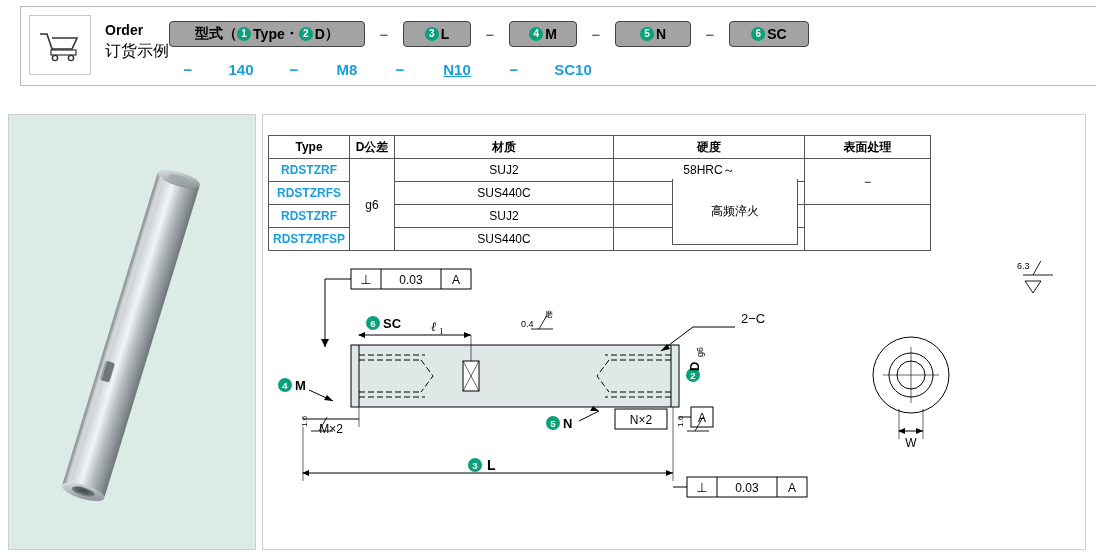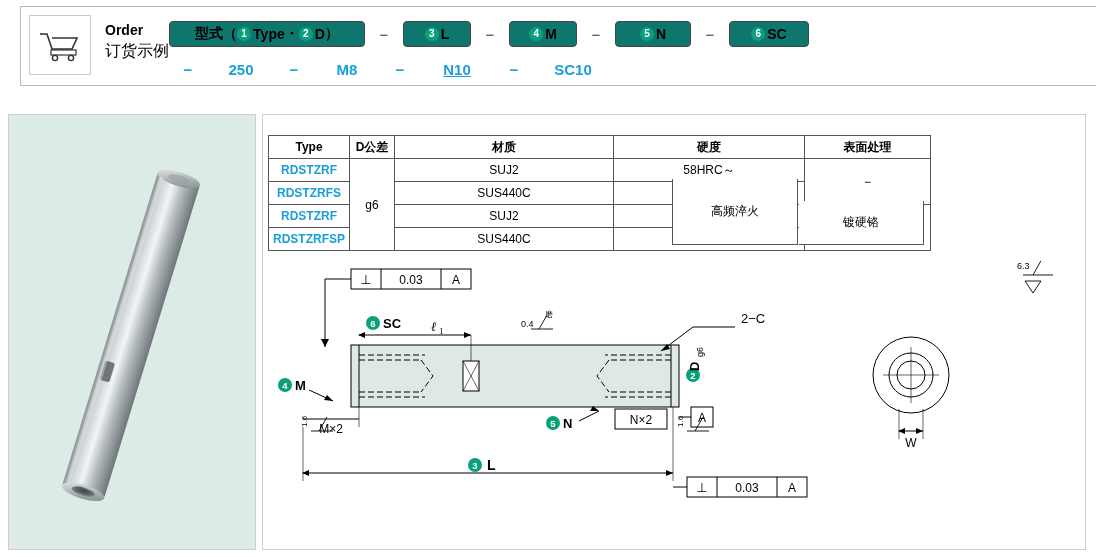--- a/index.html
+++ b/index.html
@@ -7,21 +7,21 @@
 
   
   .order-panel{position:absolute;left:20px;top:6px;width:1078px;height:80px;border:1px solid #b9b9b9;box-sizing:border-box;}
   .cart-box{position:absolute;left:8px;top:8px;width:62px;height:60px;border:1px solid #c9c9c9;box-sizing:border-box;display:flex;align-items:center;justify-content:center;}
   .cart-svg{width:44px;height:34px;}
   .order-label{position:absolute;left:84px;top:14px;line-height:1.35;}
   .order-label .en{font-size:14px;font-weight:bold;}
   .order-label .cn{font-size:16px;}
 
   .code-row{position:absolute;left:148px;top:12px;height:30px;display:flex;align-items:center;}
-  .code-box{border:1px solid #444;border-radius:4px;height:26px;display:flex;align-items:center;justify-content:center;padding:0 10px;font-size:14px;font-weight:bold;background:#0f766e;box-sizing:border-box;}
+  .code-box{border:1px solid #444;border-radius:4px;height:26px;display:flex;align-items:center;justify-content:center;padding:0 10px;font-size:14px;font-weight:bold;background:#a3a3a3;box-sizing:border-box;}
   .dash{width:38px;text-align:center;font-size:15px;color:#333;}
   .val-row{position:absolute;left:148px;top:50px;height:24px;display:flex;align-items:center;}
   .val{color:#1a9ed9;font-weight:bold;font-size:15px;text-align:center;}
   .val-dash{width:38px;text-align:center;color:#1a9ed9;font-weight:bold;font-size:15px;}
 
   .num{display:inline-flex;align-items:center;justify-content:center;width:14px;height:14px;border-radius:50%;background:#0aa07a;color:#fff;font-size:10px;font-weight:bold;margin-right:2px;line-height:1;}
 
   
   .photo-panel{position:absolute;left:8px;top:114px;width:248px;height:436px;background:#dcebe6;border:1px solid #cfcfcf;box-sizing:border-box;overflow:hidden;}
   .draw-panel{position:absolute;left:262px;top:114px;width:824px;height:436px;border:1px solid #cfcfcf;box-sizing:border-box;background:#fff;}
@@ -81,21 +81,21 @@
     </div>
     <div class="dash">−</div>
     <div class="code-box" style="width:80px;">
       <span class="num">6</span>
         <span>SC</span>
     </div>
   </div>
 
   <div class="val-row">
     <div class="val-dash">−</div>
-    <div class="val" style="width:68px;">250</div>
+    <div class="val" style="width:68px;">140</div>
     <div class="val-dash">−</div>
     <div class="val" style="width:68px;">M8</div>
     <div class="val-dash">−</div>
     <div class="val" style="width:76px;text-decoration:underline;">N10</div>
     <div class="val-dash">−</div>
     <div class="val" style="width:80px;">SC10</div>
   </div>
 </div>
 
 <div class="photo-panel">
@@ -162,21 +162,20 @@
     </tr>
     <tr>
       <td class="type-cell">RDSTZRFSP</td>
       <td>SUS440C</td>
       <td>56HRC～</td>
     </tr>
   </tbody>
     </table>
 
   <div style="position:absolute;left:409px;top:64px;width:126px;height:66px;display:flex;align-items:center;justify-content:center;font-size:12px;background:#fff;border-left:1px solid #555;border-bottom:1px solid #555;border-right:1px solid #555;box-sizing:border-box;">高频淬火</div>
-  <div style="position:absolute;left:536px;top:86px;width:125px;height:44px;display:flex;align-items:center;justify-content:center;font-size:12px;background:#fff;border-bottom:1px solid #555;border-right:1px solid #555;box-sizing:border-box;">镀硬铬</div>
 
   <svg class="draw-svg" style="left:0;top:146px;" width="824" height="280" viewBox="0 0 824 280">
     <defs>
       <marker id="ar" markerWidth="8" markerHeight="8" refX="7" refY="3" orient="auto">
         <path d="M0,0 L7,3 L0,6 z" fill="#000"></path>
       </marker>
       <marker id="arS" markerWidth="8" markerHeight="8" refX="1" refY="3" orient="auto">
         <path d="M7,0 L0,3 L7,6 z" fill="#000"></path>
       </marker>
     </defs>

